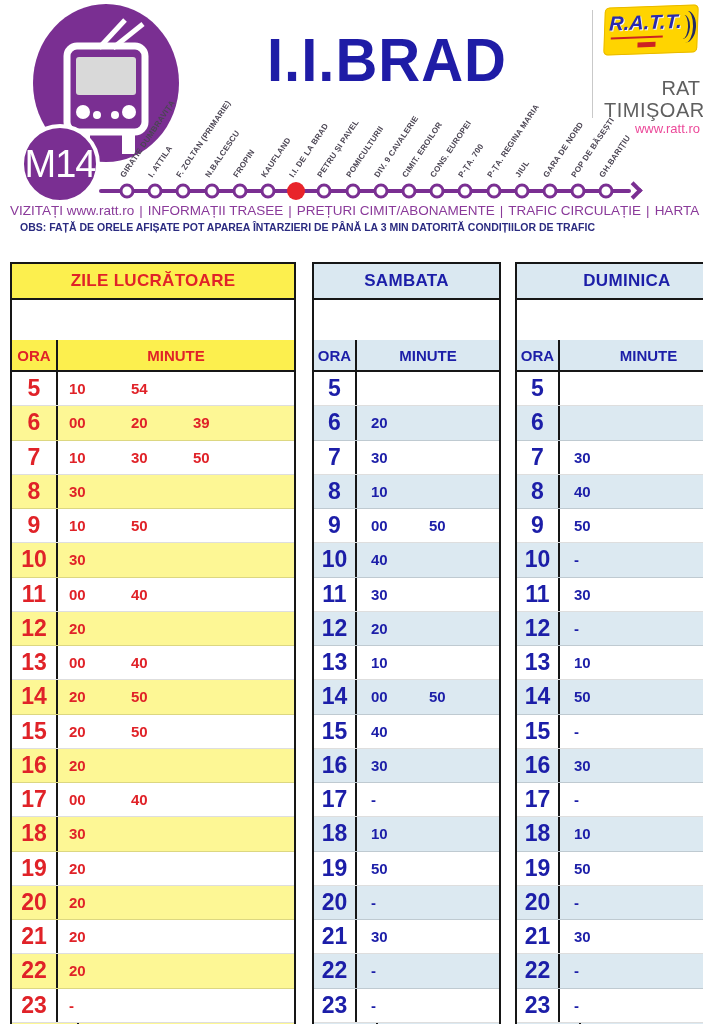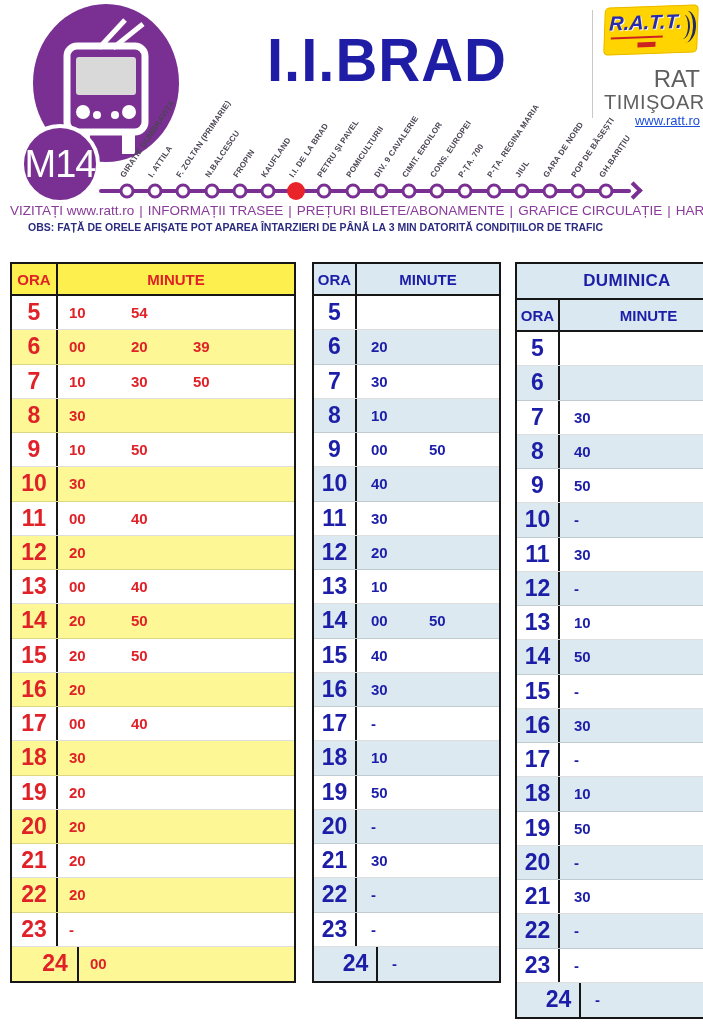--- a/index.html
+++ b/index.html
@@ -48,23 +48,23 @@
     position: absolute; left: 5px; top: 5px;
     font-style: italic; font-weight: bold; font-size: 20px; color: #2a2aae;
     text-shadow: 1px 1px 0 #f3f3f3;
   }
   .brand-swoosh1 { position: absolute; right: 2px; top: 6px; width: 20px; height: 32px;
     border-right: 3px solid #222a66; border-radius: 0 50% 50% 0 / 0 50% 50% 0; }
   .brand-swoosh2 { position: absolute; right: 8px; top: 10px; width: 14px; height: 24px;
     border-right: 2px solid #222a66; border-radius: 0 50% 50% 0 / 0 50% 50% 0; }
   .brand-underline { position: absolute; left: 7px; top: 30px; width: 52px; height: 2px; background: #cc2222; }
   .brand-mark { position: absolute; left: 34px; top: 36px; width: 18px; height: 5px; background: #cc2222; }
-  .brand-name1 { margin-top: 12px; text-align: right; font-size: 24px; color: #5f5f5f; line-height: 1.05; }
+  .brand-name1 { margin-top: 24px; text-align: right; font-size: 20px; color: #5f5f5f; line-height: 1.05; }
   .brand-name2 { text-align: right; font-size: 20px; color: #5f5f5f; letter-spacing: 0.5px; line-height: 1.1; }
-  .brand-url  { text-align: right; font-size: 13px; color: #1d4ed8; text-decoration: underline; }
+  .brand-url  { text-align: right; font-size: 13px; color: #ec4899; }
 
   
   .route-line  { position: absolute; left: 99px; top: 189px; width: 532px; height: 4px; background: #7a2f92; border-radius: 2px; }
   .route-arrow { position: absolute; left: 627px; top: 184px; width: 13px; height: 13px;
     border-top: 4px solid #7a2f92; border-right: 4px solid #7a2f92; transform: rotate(45deg); }
   .station { position: absolute; top: 191px; width: 0; height: 0; }
   .station .dot {
     position: absolute; left: 0; top: 0; transform: translate(-50%,-50%);
     width: 15px; height: 15px; background: #ffffff;
     border: 3.5px solid #7a2f92; border-radius: 50%;
@@ -74,32 +74,32 @@
     position: absolute; left: -1px; bottom: 12px;
     transform-origin: 0 100%; transform: rotate(-56deg);
     white-space: nowrap; font-size: 8px; font-weight: bold;
     color: #4b4553; letter-spacing: 0.2px;
   }
 
   
   .nav { position: absolute; left: 10px; top: 203px; width: 693px; font-size: 13.5px; color: #8a3a9a; white-space: nowrap; }
   .nav .nav-item { color: #8a3a9a; text-align: center; }
   .nav .sep { margin: 0 5px; }
-  .obs { position: absolute; left: 28px; top: 221px; font-size: 10.5px; font-weight: bold; color: #2b2b80; }
+  .obs { position: absolute; left: 20px; top: 221px; font-size: 10.5px; font-weight: bold; color: #2b2b80; }
 
   
   .tables { position: absolute; left: 0; top: 262px; width: 703px; }
   .tbl { position: absolute; top: 0; border: 2px solid #161616; background: #ffffff; }
   .tbl-0 { left: 10px;  width: 286px; }
   .tbl-1 { left: 312px; width: 189px; }
   .tbl-2 { left: 515px; width: 224px; }
   .ttl { height: 36px; border-bottom: 2px solid #161616;
     display: flex; align-items: center; justify-content: center;
     font-weight: bold; font-size: 17px; letter-spacing: 0.3px; }
-  .hdr { height: 32px; border-bottom: 2px solid #161616; display: flex; font-weight: bold; font-size: 15px; }
+  .hdr { height: 32px; border-bottom: 2px solid #161616; display: flex; font-weight: bold; font-size: 15px; margin-top: 40px; }
   .ora-h { width: 46px; border-right: 2px solid #161616; display: flex; align-items: center; justify-content: center; }
   .min-h { flex: 1; display: flex; align-items: center; justify-content: center; text-align: center; }
   .row { height: 34.25px; display: flex; border-bottom: 1px solid rgba(0,0,0,0.13); }
   .row:last-child { border-bottom: none; padding-left: 21px; }
   .row .ora { width: 46px; border-right: 2px solid #161616;
     display: flex; align-items: center; justify-content: center;
     font-weight: bold; font-size: 23px; }
   .row .mins { flex: 1; display: flex; align-items: center; padding-left: 11px; }
   .min { display: inline-block; width: 62px; font-weight: bold; font-size: 15px; }
 
@@ -223,26 +223,27 @@
     <div class="station" style="left: 578.2px;">
       <div class="st-label">POP DE BĂSEȘTI</div>
       <div class="dot"></div>
     </div>
     <div class="station" style="left: 606.4px;">
       <div class="st-label">GH.BARIȚIU</div>
       <div class="dot"></div>
     </div>
   </div>
 
-<div class="nav" id="nav-bar"><span class="nav-item">VIZITAȚI www.ratt.ro</span><span class="sep">|</span><span class="nav-item">INFORMAȚII TRASEE</span><span class="sep">|</span><span class="nav-item">PREȚURI BILETE/ABONAMENTE</span><span class="sep">|</span><span class="nav-item">GRAFICE CIRCULAȚIE</span><span class="sep">|</span><span class="nav-item">HARTA MTC</span>&nbsp;&nbsp;&nbsp;</div>
+<div class="nav" id="nav-bar"><span class="nav-item">VIZITAȚI www.ratt.ro</span><span class="sep">|</span><span class="nav-item">INFORMAȚII TRASEE</span><span class="sep">|</span><span class="nav-item">PREȚURI CIMIT/ABONAMENTE</span><span class="sep">|</span><span class="nav-item">TRAFIC CIRCULAȚIE</span><span class="sep">|</span><span class="nav-item">HARTA MTC</span>&nbsp;&nbsp;&nbsp;</div>
 <div class="obs">OBS: FAȚĂ DE ORELE AFIȘATE POT APAREA ÎNTARZIERI DE PÂNĂ LA 3 MIN DATORITĂ CONDIȚIILOR DE TRAFIC</div>
 
 <div class="tables">
 
   <div class="tbl tbl-0 t-yellow">
+    <div class="ttl">ZILE LUCRĂTOARE</div>
     <div class="hdr">
       <div class="ora-h">ORA</div>
       <div class="min-h">MINUTE</div>
     </div>
     <div>
         <div class="row">
           <div class="ora">5</div>
           <div class="mins">
             <span class="min">10</span>
             <span class="min">54</span>
@@ -369,20 +370,21 @@
         <div class="row alt">
           <div class="ora">24</div>
           <div class="mins">
             <span class="min">00</span>
           </div>
         </div>
       </div>
   </div>
 
   <div class="tbl tbl-1 t-blue narrow">
+    <div class="ttl">SAMBATA</div>
     <div class="hdr">
       <div class="ora-h">ORA</div>
       <div class="min-h">MINUTE</div>
     </div>
     <div>
         <div class="row">
           <div class="ora">5</div>
           <div class="mins"></div>
         </div>
         <div class="row alt">

